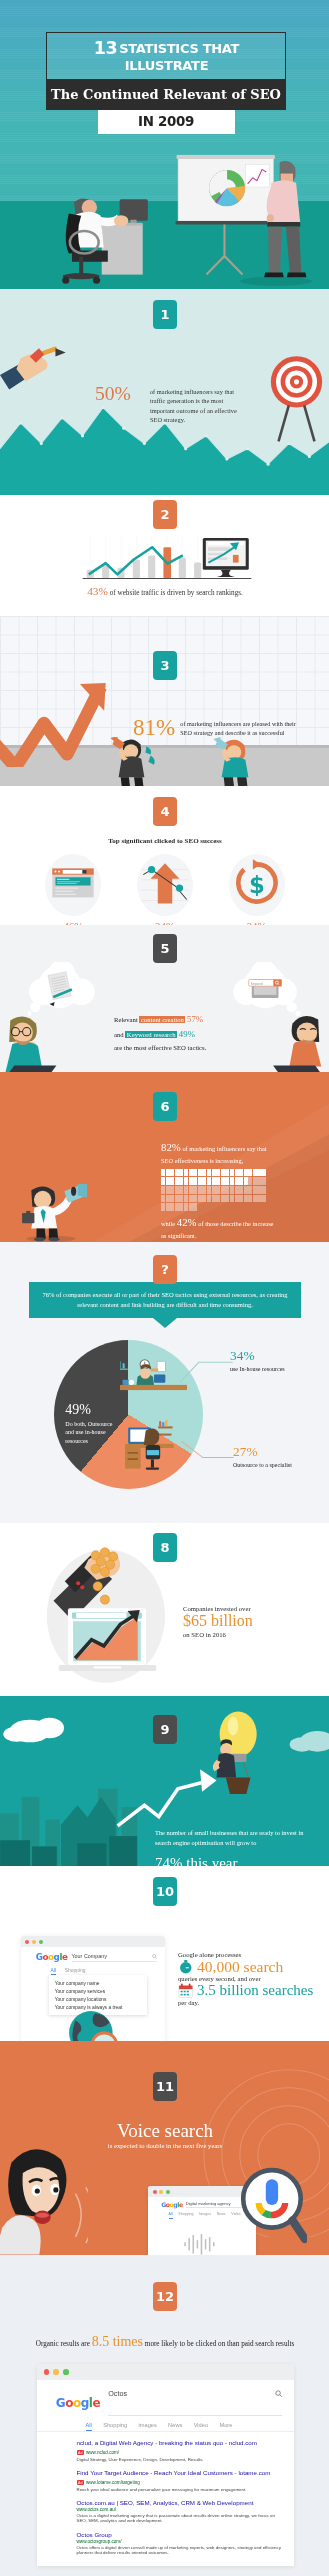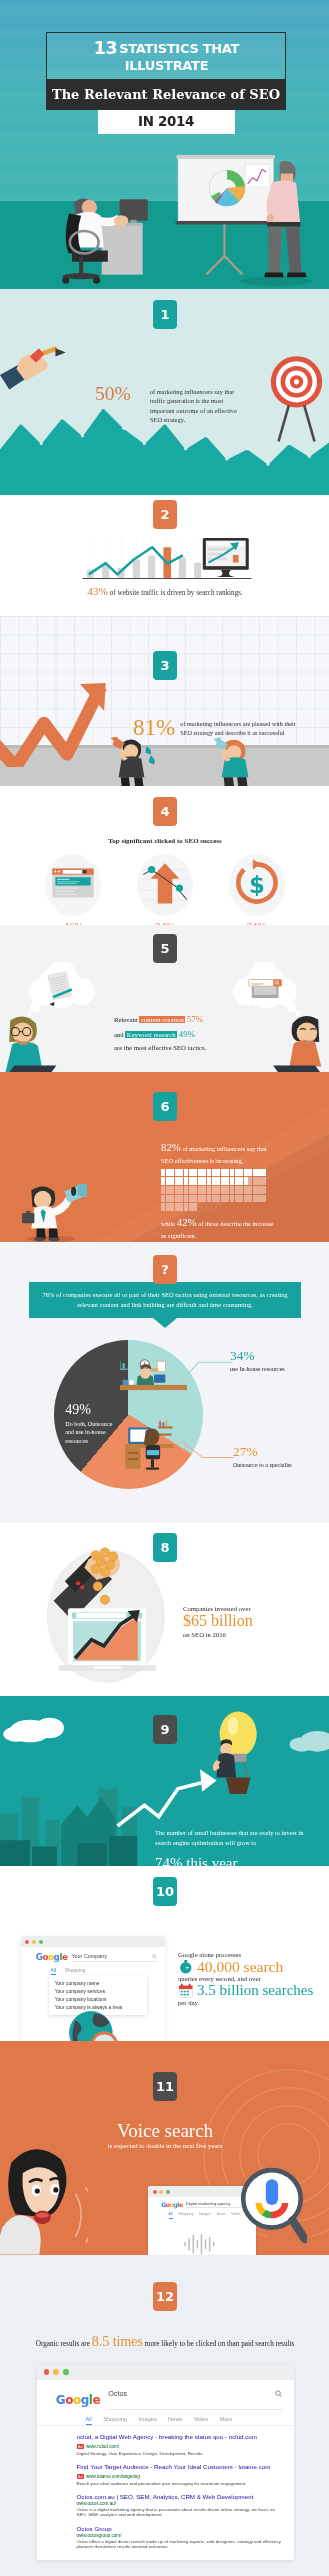--- a/index.html
+++ b/index.html
@@ -197,22 +197,22 @@
 <div class="page">
 
   <section class="hero sect">
     <div class="hero-floor"></div>
 
     <div class="title-wrap">
       <div class="title-top">
         <span class="t13">13</span>
         <span class="trest">STATISTICS THAT ILLUSTRATE</span>
       </div>
-      <div class="title-mid">The Relevant Relevance of SEO</div>
-      <div class="title-bot">IN 2014</div>
+      <div class="title-mid">The Continued Relevant of SEO</div>
+      <div class="title-bot">IN 2009</div>
     </div>
 
     <svg class="ill" style="left:165px; top:155px;" width="155" height="134" viewBox="0 0 300 260">
       <ellipse cx="215" cy="245" rx="70" ry="9" fill="rgba(0,0,0,.09)"></ellipse>
       <rect x="25" y="6" width="185" height="122" fill="#f4f4f4" stroke="#dcdcdc"></rect>
       <rect x="22" y="0" width="191" height="8" rx="2" fill="#cfcfcf"></rect>
       <circle cx="120" cy="64" r="35" fill="#5cb85c"></circle>
       <circle cx="120" cy="64" r="17" fill="#f4f4f4"></circle>
       <path d="M120 64 L120 29 A35 35 0 0 0 89 80 Z" fill="#f4f4f4"></path>
       <path d="M120 64 L143 90 A35 35 0 0 0 155 60 Z" fill="#f0ad4e"></path>
@@ -899,21 +899,21 @@
     </div>
 
     <div class="browser" style="margin:11.3px auto 0; width:257px; border-radius:3.1px 3.1px 0 0;">
       <div class="bar" style="height:15.5px; padding-left:7.2px; gap:4.1px;">
         <span class="dot d1" style="width:5.7px;height:5.7px;"></span>
         <span class="dot d2" style="width:5.7px;height:5.7px;"></span>
         <span class="dot d3" style="width:5.7px;height:5.7px;"></span>
       </div>
       <div style="padding:9.3px 11.3px 0; display:flex; align-items:center; gap:8.2px;">
         <span class="glogo" style="font-size:12px;"><span class="b1">G</span><span class="r">o</span><span class="y">o</span><span class="b2">g</span><span class="g">l</span><span class="r2">e</span></span>
-        <div style="flex:1; border-bottom:0.5px solid #e4e4e4; display:flex; align-items:center; padding-bottom:11px;">
+        <div style="flex:1; border-bottom:0.5px solid #e4e4e4; display:flex; align-items:center; padding-bottom:17px;">
           <span style="flex:1; font-family:'Liberation Sans',sans-serif; font-size:7.2px; color:#444;">Octos</span>
           <svg width="7.2" height="7.2" viewBox="0 0 14 14">
             <circle cx="6" cy="6" r="4.4" fill="none" stroke="#5f6368" stroke-width="1.4"></circle>
             <line x1="9.4" y1="9.4" x2="13" y2="13" stroke="#5f6368" stroke-width="1.4"></line>
           </svg>
         </div>
       </div>
       <div class="gtabs" style="padding:6.2px 11.3px 0 49px; font-size:5.7px; gap:11.3px; border-bottom:0.5px solid #eee;">
         <span class="on">All</span>
         <span>Shopping</span>

